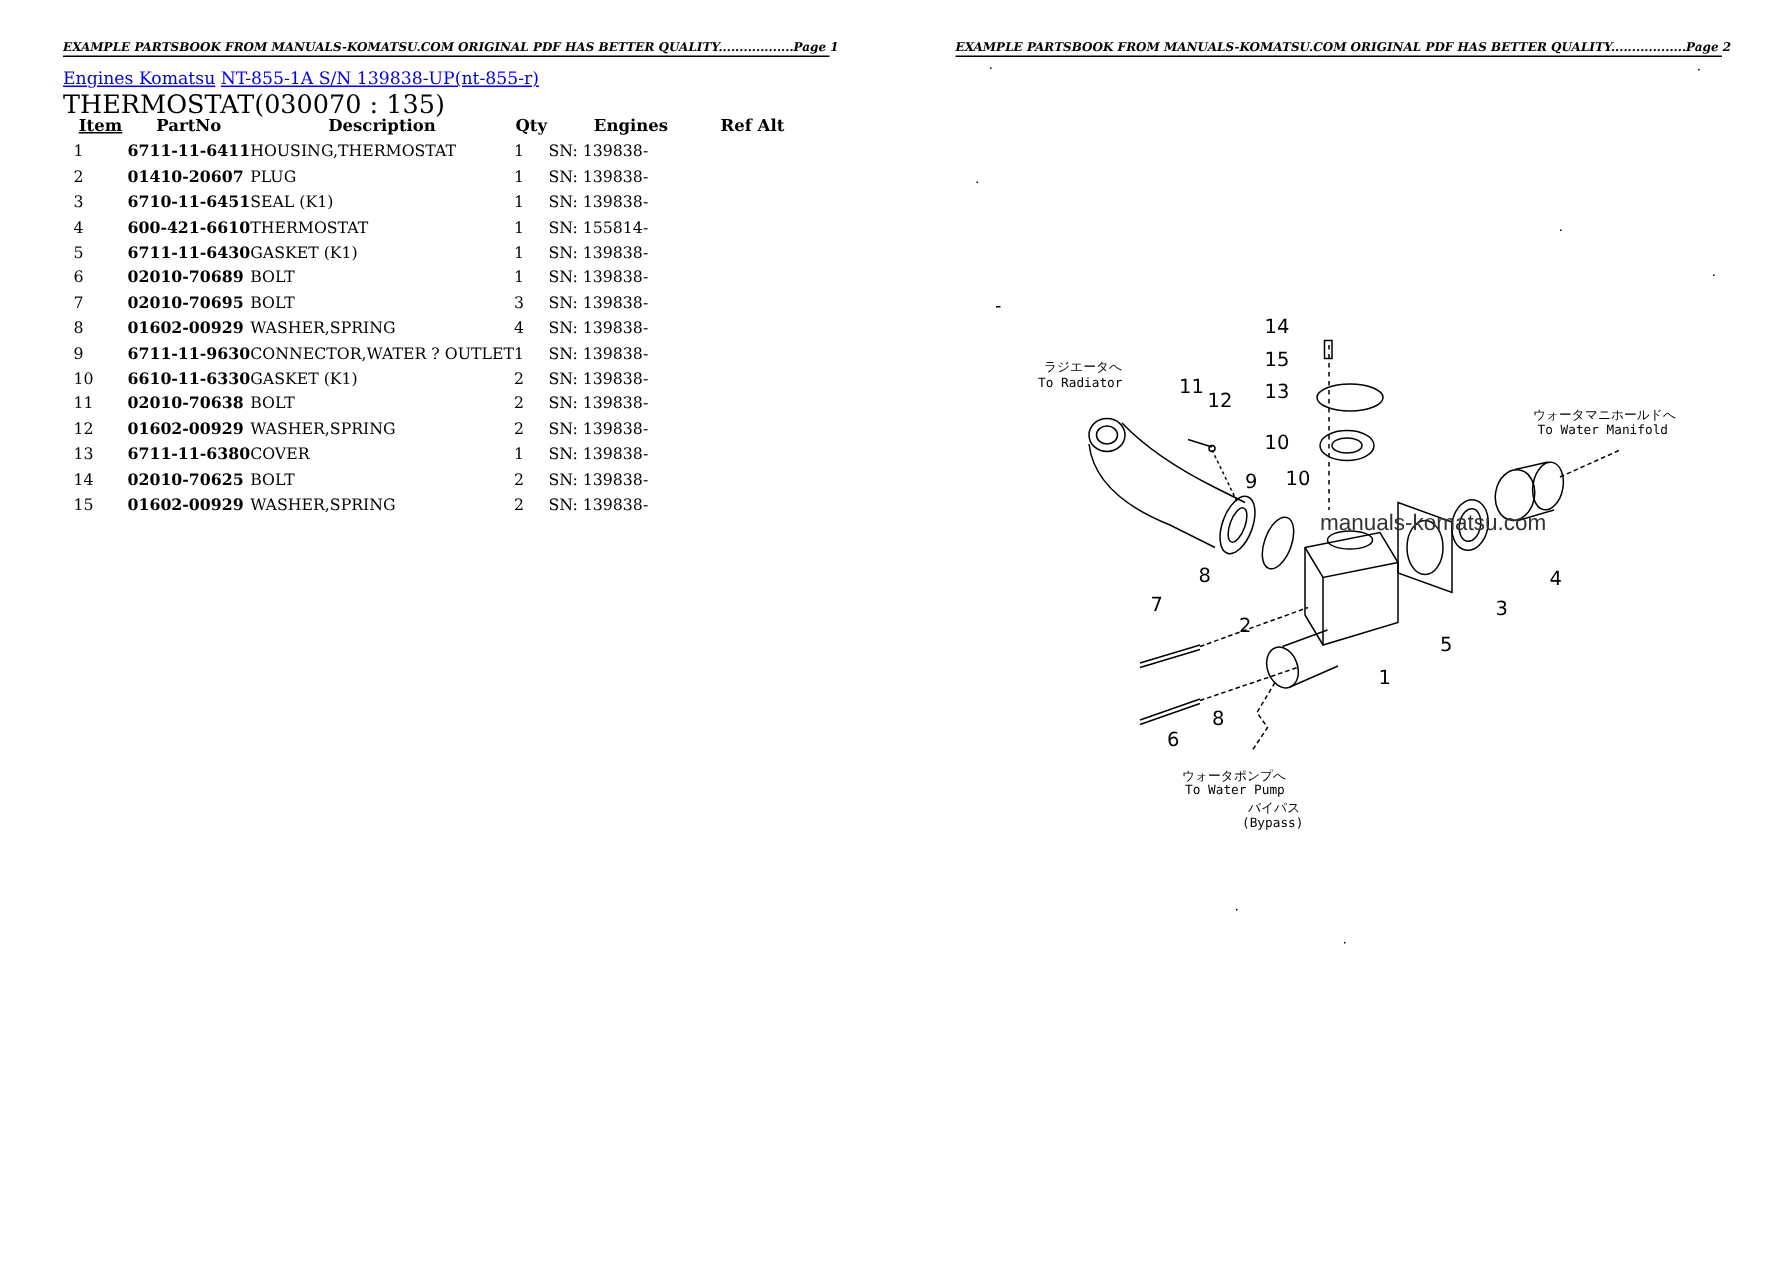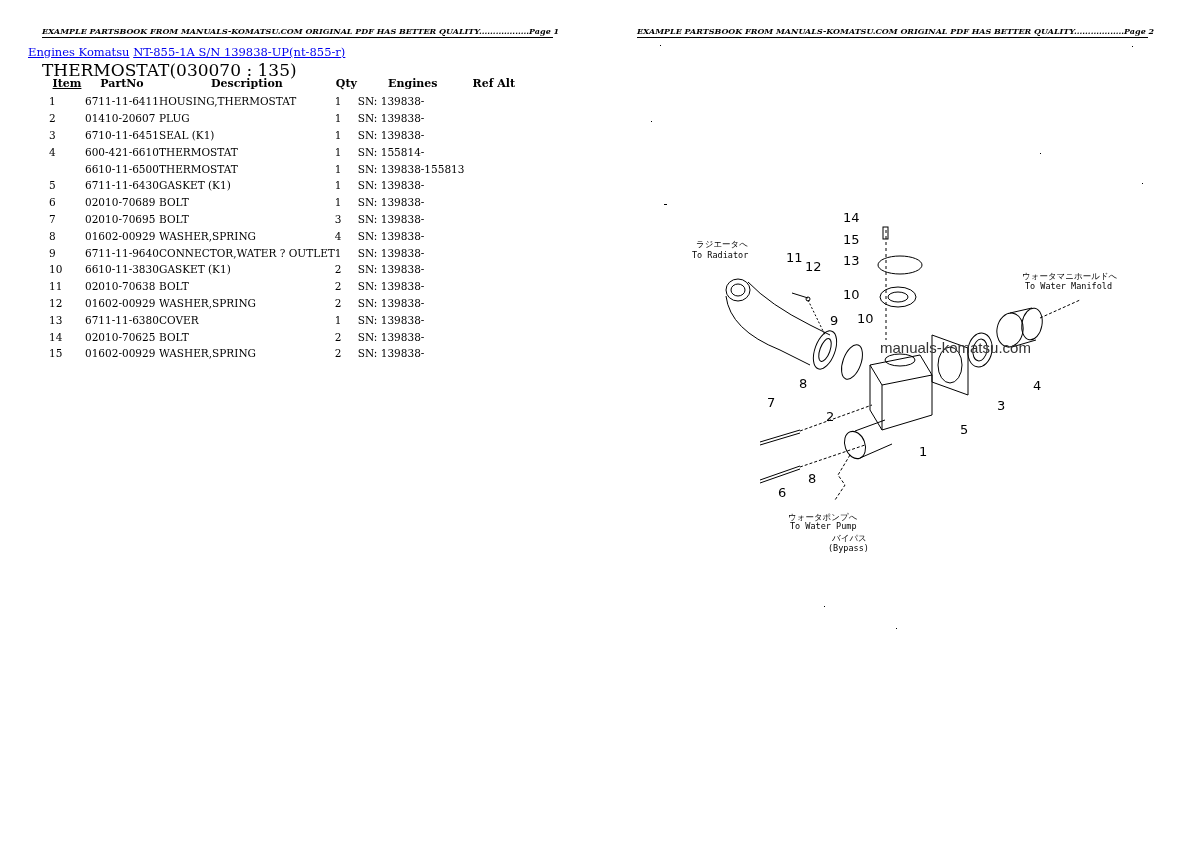--- a/index.html
+++ b/index.html
@@ -3,28 +3,28 @@
 <meta charset="utf-8">
 <style>
   html, body { margin:0; padding:0; background:#ffffff; }
   body { width:1190px; height:842px; position:relative; overflow:hidden;
          font-family:"DejaVu Serif","Liberation Serif",serif; color:#000; }
   .page-header { position:absolute; top:26px; height:11px; border-bottom:1px solid #000;
                  font-family:"DejaVu Serif",serif; font-style:italic; font-weight:bold;
                  font-size:8px; text-align:right; line-height:10px; white-space:nowrap; }
   #hdr1 { left:42px; width:511px; }
   #hdr2 { left:637px; width:511px; }
-  .breadcrumb { position:absolute; left:28px; top:45px; font-size:11.5px; white-space:nowrap;text-align:right; }
+  .breadcrumb { position:absolute; left:42px; top:45px; font-size:11.5px; white-space:nowrap;text-align:right; }
   .breadcrumb a { color:#0000ee; text-decoration:underline; cursor:pointer; }
   .section-title { position:absolute; left:42px; top:60px; font-size:17px; }
   table.parts { position:absolute; left:42px; top:76px; border-collapse:collapse; font-size:10.5px; }
   table.parts th { font-weight:bold; font-size:11px; padding:0 0 3px 0; height:14px; text-align:center; }
   table.parts td { padding:0; height:16.8px; white-space:nowrap; vertical-align:middle; }
   .c-item { width:36px; padding-left:7px !important; }
-  .c-part { width:74px; }
+  .c-part { width:74px;font-weight:bold; }
   .c-desc { width:170px; }
   .c-qty  { width:23px; padding-left:0; }
   .c-opt  { width:110px; }
   .c-ref  { width:52px; }
   th.c-item { text-align:left; padding-left:7px !important;text-decoration:underline; }
   .diagram { position:absolute; left:660px; top:200px; width:500px; height:380px; }
   .diagram svg { width:100%; height:100%; }
   .dot { position:absolute; width:1px; height:1px; background:#000; }
 </style>
 </head>
@@ -77,28 +77,20 @@
       </tr>
       <tr>
         <td class="c-item">4</td>
         <td class="c-part">600-421-6610</td>
         <td class="c-desc">THERMOSTAT</td>
         <td class="c-qty">1</td>
         <td class="c-opt">SN: 155814-</td>
         <td class="c-ref"></td>
       </tr>
       <tr>
-        <td class="c-item"></td>
-        <td class="c-part">6610-11-6500</td>
-        <td class="c-desc">THERMOSTAT</td>
-        <td class="c-qty">1</td>
-        <td class="c-opt">SN: 139838-155813</td>
-        <td class="c-ref"></td>
-      </tr>
-      <tr>
         <td class="c-item">5</td>
         <td class="c-part">6711-11-6430</td>
         <td class="c-desc">GASKET (K1)</td>
         <td class="c-qty">1</td>
         <td class="c-opt">SN: 139838-</td>
         <td class="c-ref"></td>
       </tr>
       <tr>
         <td class="c-item">6</td>
         <td class="c-part">02010-70689</td>
@@ -118,29 +110,29 @@
       <tr>
         <td class="c-item">8</td>
         <td class="c-part">01602-00929</td>
         <td class="c-desc">WASHER,SPRING</td>
         <td class="c-qty">4</td>
         <td class="c-opt">SN: 139838-</td>
         <td class="c-ref"></td>
       </tr>
       <tr>
         <td class="c-item">9</td>
-        <td class="c-part">6711-11-9640</td>
+        <td class="c-part">6711-11-9630</td>
         <td class="c-desc">CONNECTOR,WATER ? OUTLET</td>
         <td class="c-qty">1</td>
         <td class="c-opt">SN: 139838-</td>
         <td class="c-ref"></td>
       </tr>
       <tr>
         <td class="c-item">10</td>
-        <td class="c-part">6610-11-3830</td>
+        <td class="c-part">6610-11-6330</td>
         <td class="c-desc">GASKET (K1)</td>
         <td class="c-qty">2</td>
         <td class="c-opt">SN: 139838-</td>
         <td class="c-ref"></td>
       </tr>
       <tr>
         <td class="c-item">11</td>
         <td class="c-part">02010-70638</td>
         <td class="c-desc">BOLT</td>
         <td class="c-qty">2</td>

